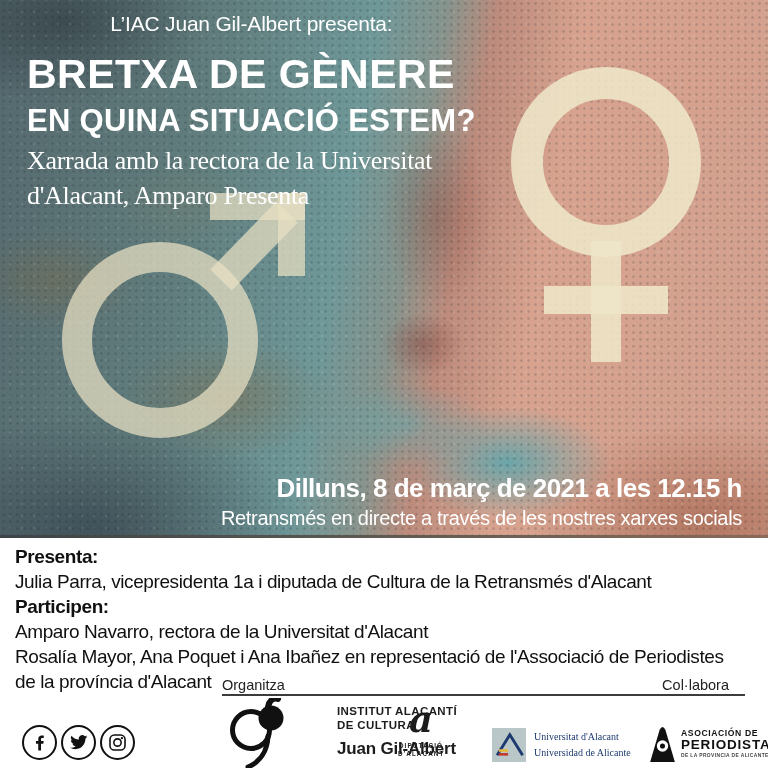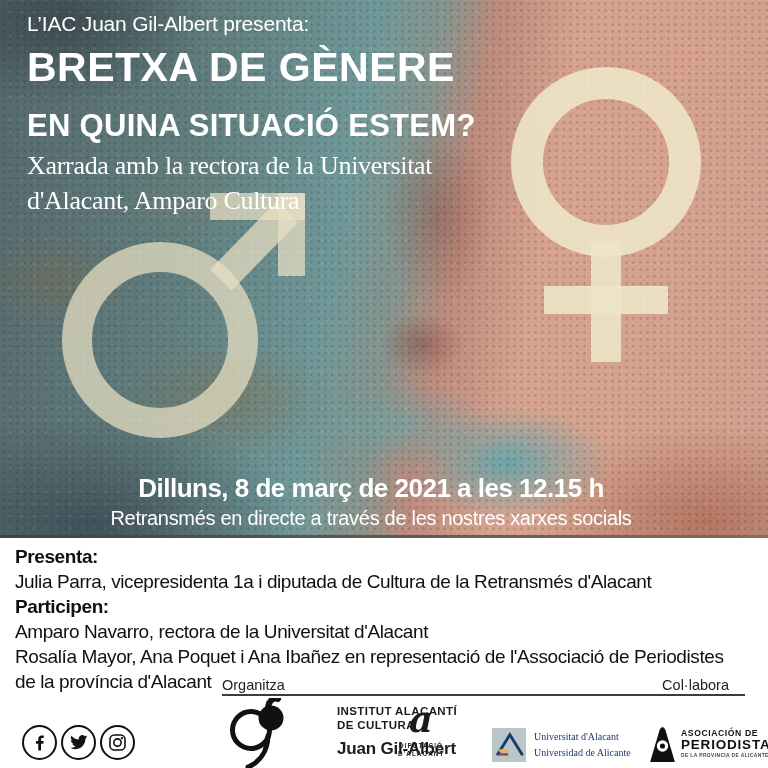--- a/index.html
+++ b/index.html
@@ -30,31 +30,31 @@
       radial-gradient(circle, rgba(255,252,240,.10) 1px, transparent 1.7px);
     background-size:7px 7px, 12px 12px;
     background-position:0 0, 4px 6px;
   }
   .hero::after { 
     content:""; position:absolute; left:0; bottom:0; width:100%; height:3px;
     background:linear-gradient(to right,#3c4347,#5e5a52 50%,#8a6a5a);
   }
 
   .hero-text { position:absolute; top:12px; left:27px; color:#fff; z-index:3; }
-  .kicker   { font-size:21px; letter-spacing:-.2px; margin-bottom:10px; }
-  .title    { font-size:41px; font-weight:bold; letter-spacing:.5px; line-height:1.05; margin-bottom:19px; }
+  .kicker   { font-size:21px; letter-spacing:-.2px; margin-bottom:17px;text-align:center; }
+  .title    { font-size:41px; font-weight:bold; letter-spacing:.5px; line-height:1.05; margin-bottom:7px; }
   .subtitle { font-size:31px; font-weight:bold; letter-spacing:.3px; margin-bottom:4px; }
   .desc     { font-size:26px; letter-spacing:-.3px; line-height:35px;font-family:Liberation Serif, serif; }
 
   .sym { position:absolute; z-index:2; }
   .sym-male   { left:55px;  top:188px; }
   .sym-female { left:494px; top:52px; }
 
   .date-block { position:absolute; left:0; right:0; bottom:6px; z-index:3;
-    text-align:center; padding-right:26px; color:#fff; }
+    text-align:right; padding-right:26px; color:#fff; }
   .date-line  { font-size:26px; font-weight:bold; letter-spacing:-.5px; line-height:33px; }
   .broadcast  { font-size:20px; letter-spacing:-.3px; line-height:27px; }
 
   
   .info { position:absolute; top:540px; left:0; width:768px; padding:4px 21px 0 15px;
     color:#101010; font-size:19px; line-height:25px; letter-spacing:-.4px; }
   .info .lbl { font-weight:bold; }
 
   
   .footer-labels { position:absolute; top:677px; left:222px; right:23px; height:16px;
@@ -113,21 +113,21 @@
         <line x1="50" y1="248" x2="174" y2="248" stroke-width="28"></line>
       </g>
     </svg>
 
     <div class="hero-text">
       <div class="kicker">L’IAC Juan Gil-Albert presenta:</div>
       <div class="title">BRETXA DE GÈNERE</div>
       <div class="subtitle">EN QUINA SITUACIÓ ESTEM?</div>
       <div class="desc">
         <div>Xarrada amb la rectora de la Universitat</div>
-        <div>d'Alacant, Amparo Cultura</div>
+        <div>d'Alacant, Amparo Presenta</div>
       </div>
     </div>
 
     <div class="date-block">
       <div class="date-line">Dilluns, 8 de març de 2021 a les 12.15 h</div>
       <div class="broadcast">Retransmés en directe a través de les nostres xarxes socials</div>
     </div>
   </div>
 
   <div class="info">

